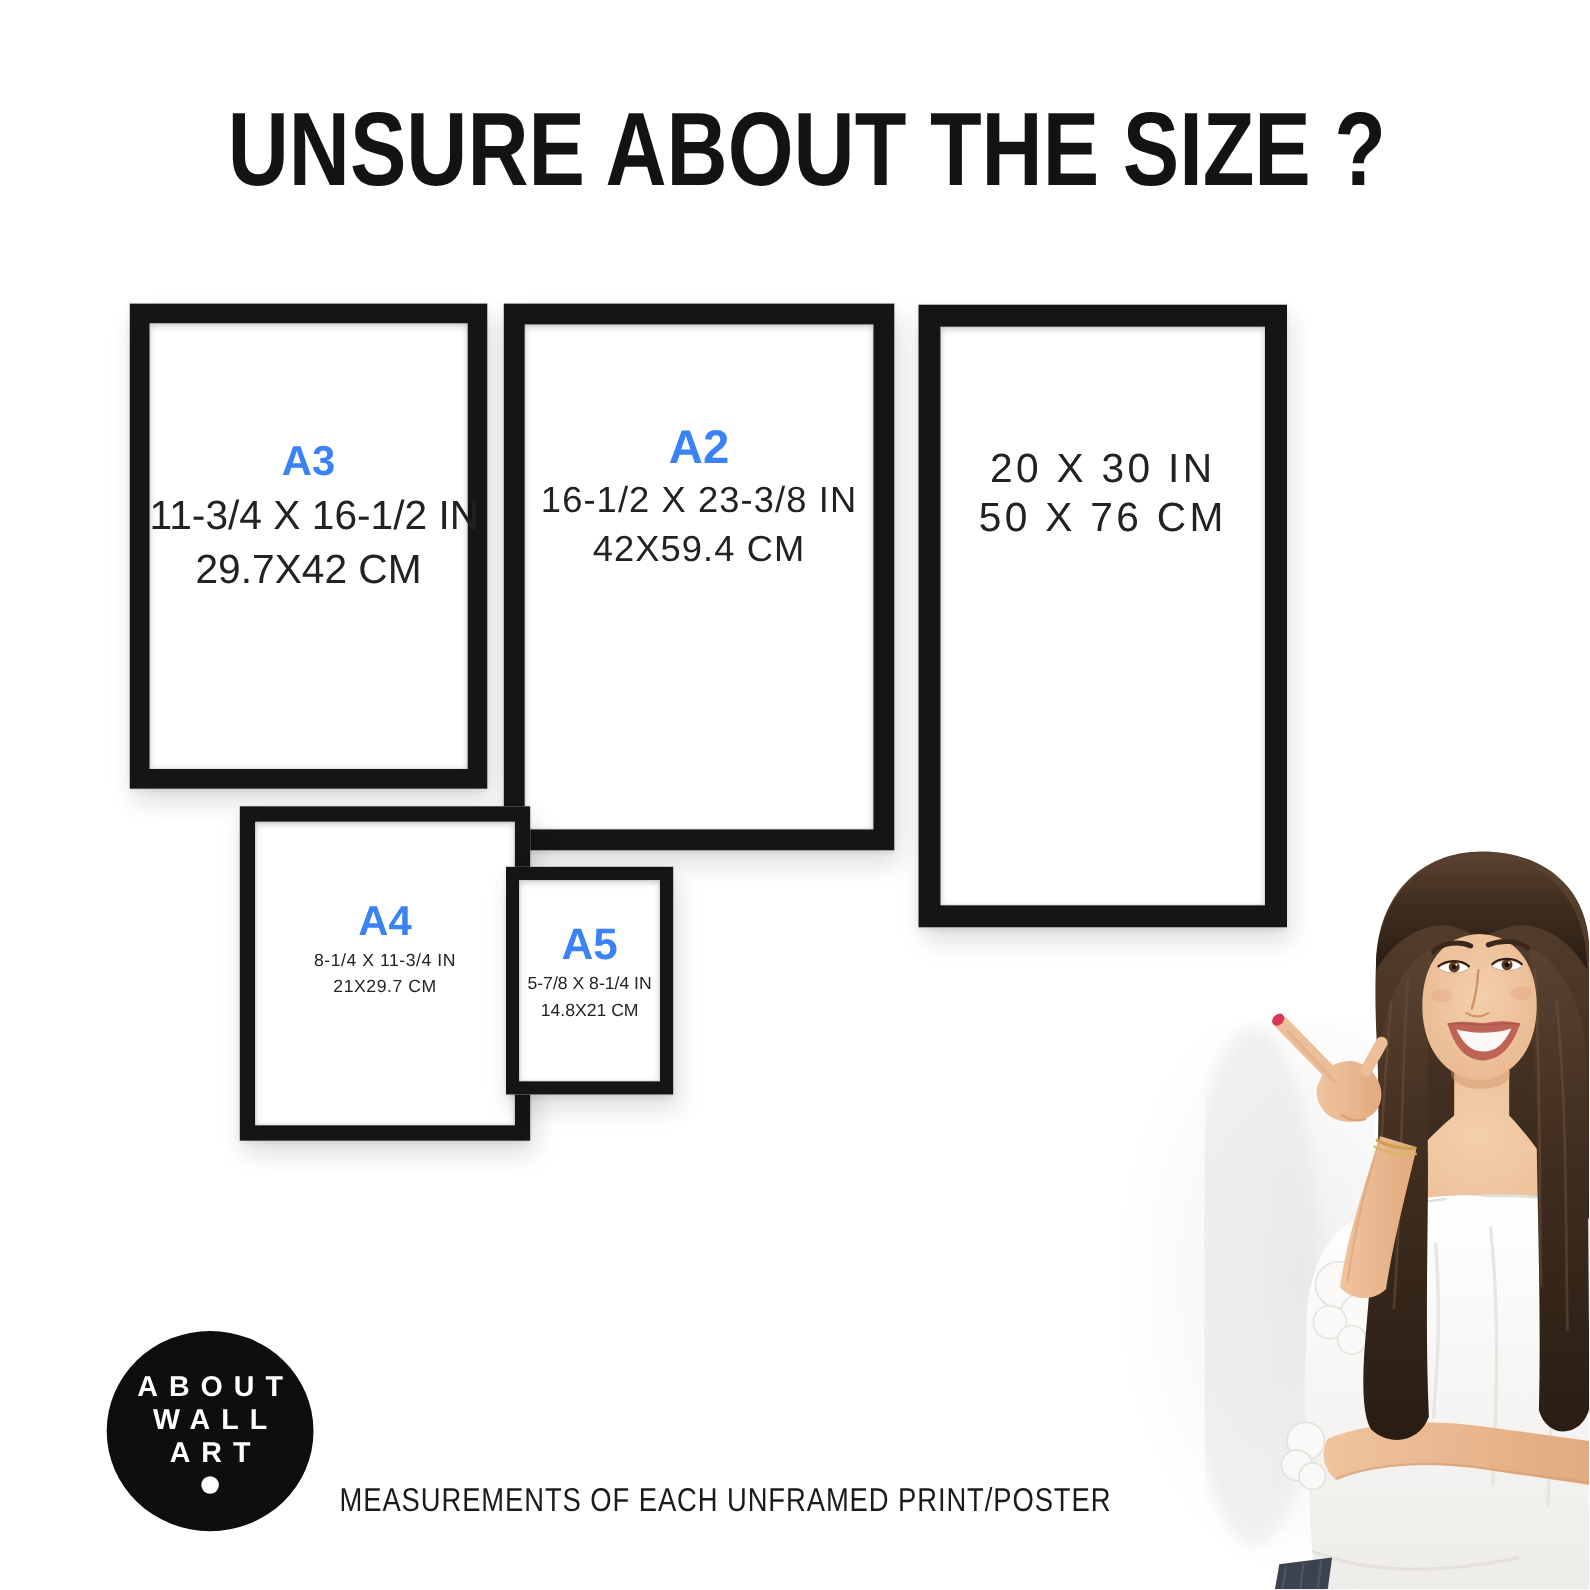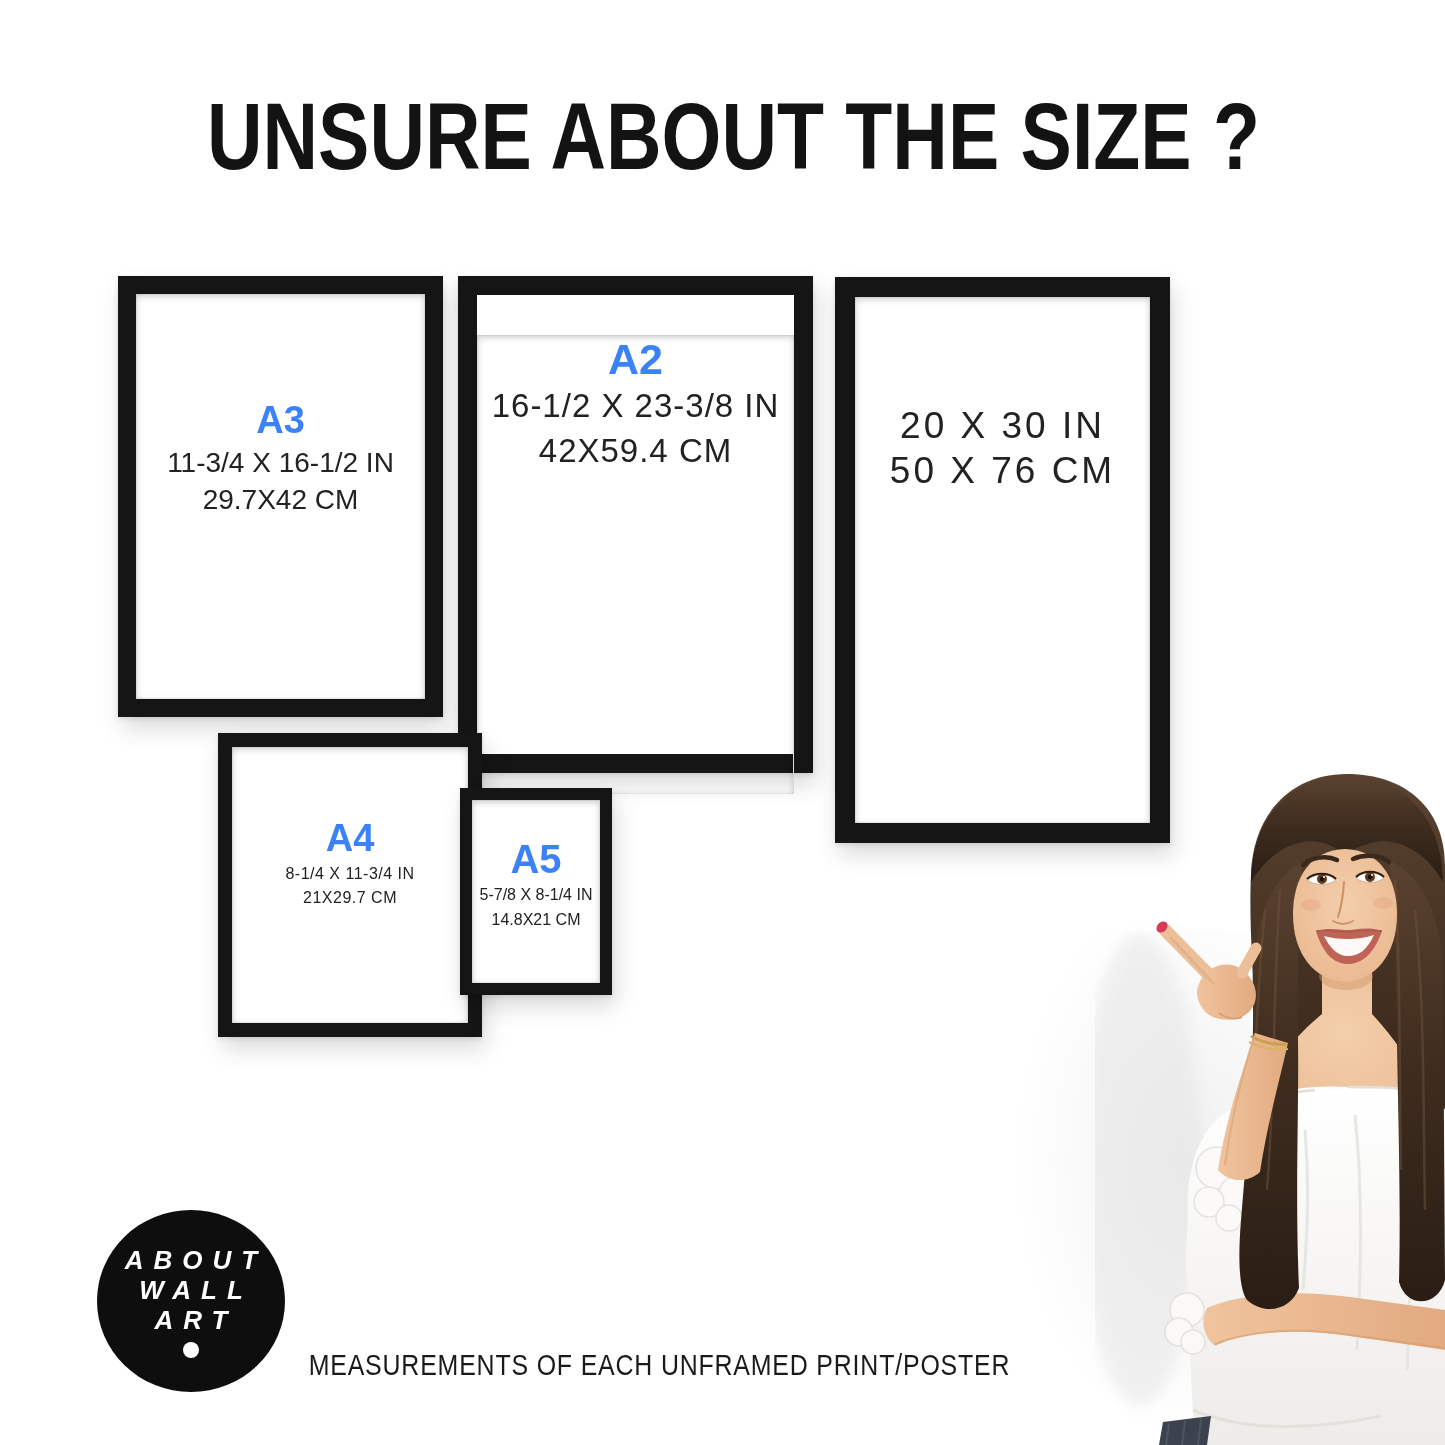--- a/index.html
+++ b/index.html
@@ -22,25 +22,25 @@
   .frame-inner{
     width:100%;height:100%;box-sizing:border-box;text-align:center;
     box-shadow:inset 0 2px 7px rgba(0,0,0,0.22), inset 0 0 0 1px #f1f1f1;
   }
   .flabel{font-weight:700;line-height:1.2;color:#3b82f6;}
   .fdim{font-weight:400;color:#222;white-space:nowrap;}
   
   .f-a3{left:118px;top:276px;width:325px;height:441px;border-width:18px;}
   .f-a3 .frame-inner{padding-top:104px;}
   .f-a3 .flabel{font-size:38px;}
-  .f-a3 .fdim{font-size:28px;line-height:1.33;}
+  .f-a3 .fdim{font-size:37px;line-height:1.33;}
   .f-a3 .fdim:first-of-type{margin-top:-4px;}
   
   .f-a2{left:458px;top:276px;width:355px;height:497px;border-width:19px;}
-  .f-a2 .frame-inner{margin-top:40px;}
+  .f-a2 .frame-inner{padding-top:88px;}
   .f-a2 .flabel{font-size:43px;line-height:1.15;}
   .f-a2 .fdim{font-size:33px;line-height:1.36;letter-spacing:1px;}
   .f-a2 .fdim:first-of-type{margin-top:-6px;}
   
   .f-2030{left:835px;top:277px;width:335px;height:566px;border-width:20px;}
   .f-2030 .frame-inner{padding-top:106px;}
   .f-2030 .fdim{font-size:37px;line-height:1.22;letter-spacing:3px;}
   
   .f-a4{left:218px;top:733px;width:264px;height:304px;border-width:14px;}
   .f-a4 .frame-inner{padding-top:69px;}
@@ -50,21 +50,21 @@
   
   .f-a5{left:460px;top:788px;width:152px;height:207px;border-width:12px;}
   .f-a5 .frame-inner{padding-top:35px;}
   .f-a5 .flabel{font-size:40px;}
   .f-a5 .fdim{font-size:16px;line-height:1.55;}
   .f-a5 .fdim:first-of-type{margin-top:2px;}
   
   .logo{
     position:absolute;left:97px;top:1210px;width:188px;height:182px;
     background:#0e0e0e;border-radius:50%;display:flex;flex-direction:column;
-    justify-content:center;align-items:center;padding-top:0;box-sizing:border-box;font-style:italic;
+    justify-content:center;align-items:center;padding-top:0;box-sizing:border-box;
   }
   .logo-line{
     color:#ffffff;font-weight:700;font-size:26px;line-height:30px;
     letter-spacing:10px;padding-left:10px;white-space:nowrap;
   }
   .logo-dot{width:16px;height:16px;border-radius:50%;background:#ffffff;margin-top:7px;}
   
   .caption{
     position:absolute;top:1348px;left:-63px;width:1445px;text-align:center;
     font-size:30px;font-weight:400;letter-spacing:1px;white-space:nowrap;

